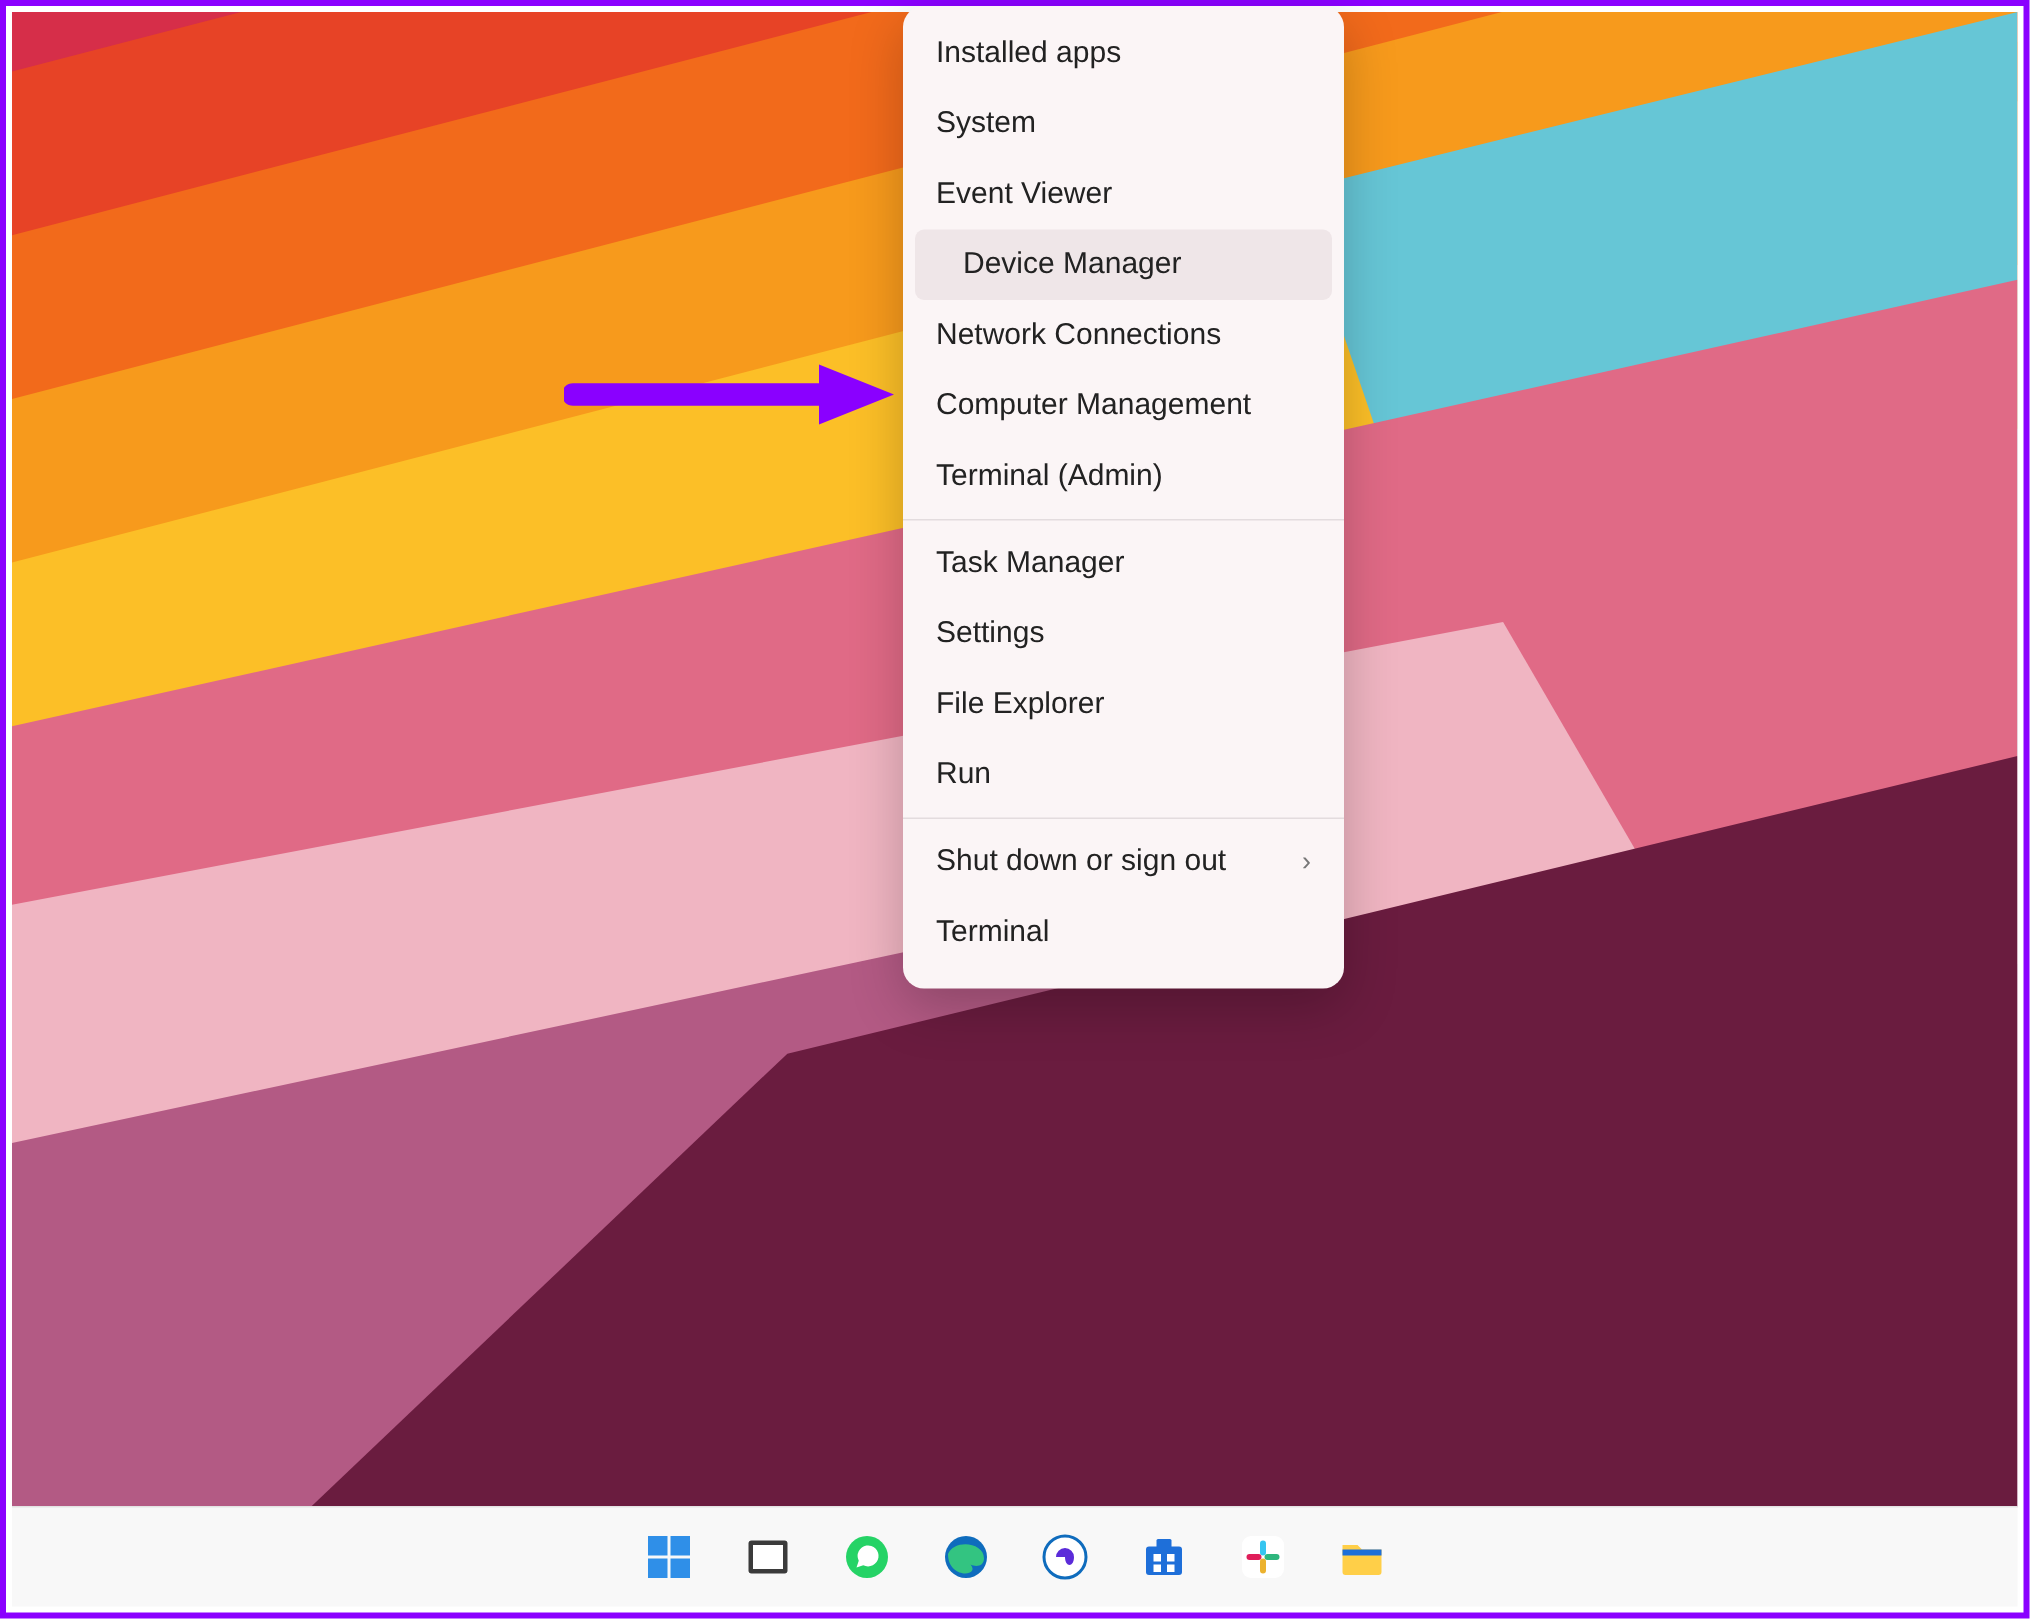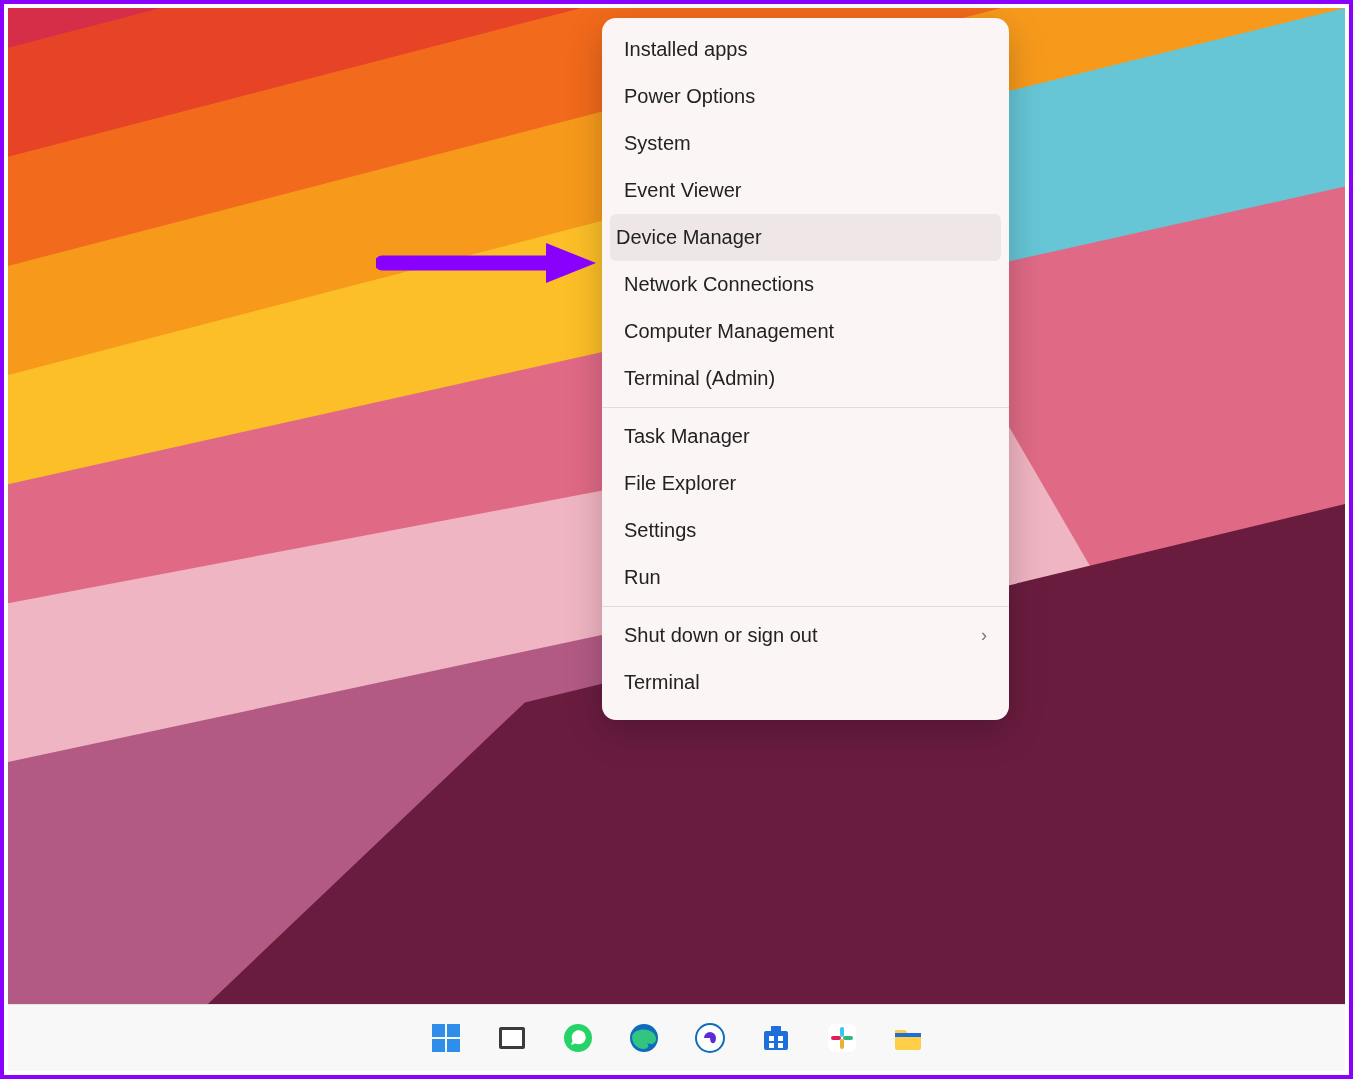--- a/index.html
+++ b/index.html
@@ -2,23 +2,23 @@
 <html><head>
 <meta charset="utf-8">
 <style>
   html,body{margin:0;padding:0;width:1353px;height:1079px;overflow:hidden;font-family:"Segoe UI",Arial,sans-serif;background:#fff}
   .frame{position:absolute;inset:0;border:4px solid #8a00ff;box-sizing:border-box}
   .wallpaper{position:absolute;inset:4px;bottom:70px;overflow:hidden}
   .wallpaper svg{width:100%;height:100%;display:block}
   .taskbar{position:absolute;left:4px;right:4px;bottom:4px;height:66px;background:#f8f8f8;display:flex;align-items:center;justify-content:center;gap:28px;border-top:1px solid #e3e3e3}
   .tb-icon{width:38px;height:38px;display:flex;align-items:center;justify-content:center;border-radius:6px}
   .tb-icon svg{width:32px;height:32px}
-  .context-menu{position:absolute;left:598px;top:14px;width:407px;background:#fbf5f6;border-radius:14px;box-shadow:0 12px 36px rgba(0,0,0,0.22);padding:8px 0 14px 0}
+  .context-menu{position:absolute;left:598px;top:0;width:294px;background:#fbf5f6;border-radius:14px;box-shadow:0 12px 36px rgba(0,0,0,0.22);padding:8px 0 14px 0}
   .context-menu .item{padding:12px 22px;font-size:20px;color:#222;cursor:pointer;display:flex;align-items:center;justify-content:space-between}
-  .context-menu .item.highlight{background:#efe6e8;border-radius:6px;margin:0 8px;padding:12px 6px}
+  .context-menu .item.highlight{background:#efe6e8;border-radius:6px;margin:0 8px;padding:12px 32px}
   .context-menu .sep{height:1px;background:#e3dcde;margin:5px 0}
   .chev{font-size:18px;color:#777}
   .arrow-annot{position:absolute;left:372px;top:237px;width:220px;height:44px;pointer-events:none}
   .arrow-annot svg{width:100%;height:100%}
 </style>
 </head>
 <body>
 
 <div class="frame">
 
@@ -37,23 +37,20 @@
       <polygon points="0,760 700,610 1100,1005 0,1005" fill="#b35a84"></polygon>
       <polygon points="520,700 1345,500 1345,1005 200,1005" fill="#6a1c3f"></polygon>
     </svg>
   </div>
 
   <div class="context-menu">
     <div class="item">
         <span>Installed apps</span>
       </div>
     <div class="item">
-        <span>Power Options</span>
-      </div>
-    <div class="item">
         <span>System</span>
       </div>
     <div class="item">
         <span>Event Viewer</span>
       </div>
     <div class="item highlight">
         <span>Device Manager</span>
       </div>
     <div class="item">
         <span>Network Connections</span>
@@ -62,24 +59,24 @@
         <span>Computer Management</span>
       </div>
     <div class="item">
         <span>Terminal (Admin)</span>
       </div>
     <div class="sep"></div>
     <div class="item">
         <span>Task Manager</span>
       </div>
     <div class="item">
-        <span>File Explorer</span>
+        <span>Settings</span>
       </div>
     <div class="item">
-        <span>Settings</span>
+        <span>File Explorer</span>
       </div>
     <div class="item">
         <span>Run</span>
       </div>
     <div class="sep"></div>
     <div class="item">
       <span>Shut down or sign out</span>
       <span class="chev">›</span>
     </div>
     <div class="item">

